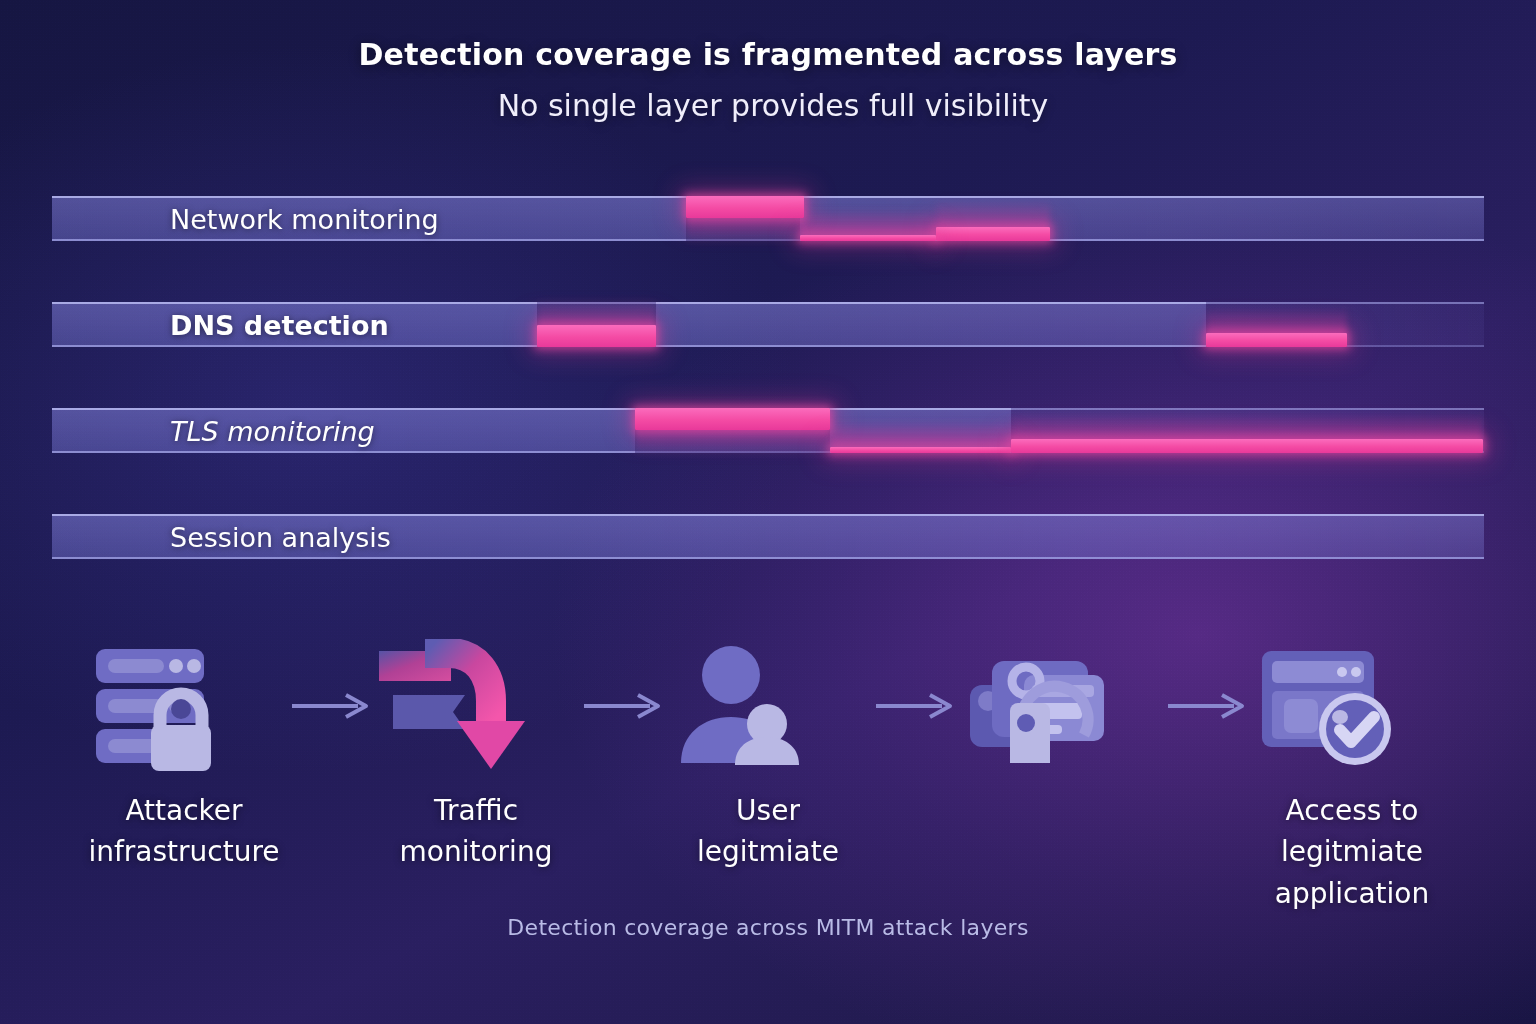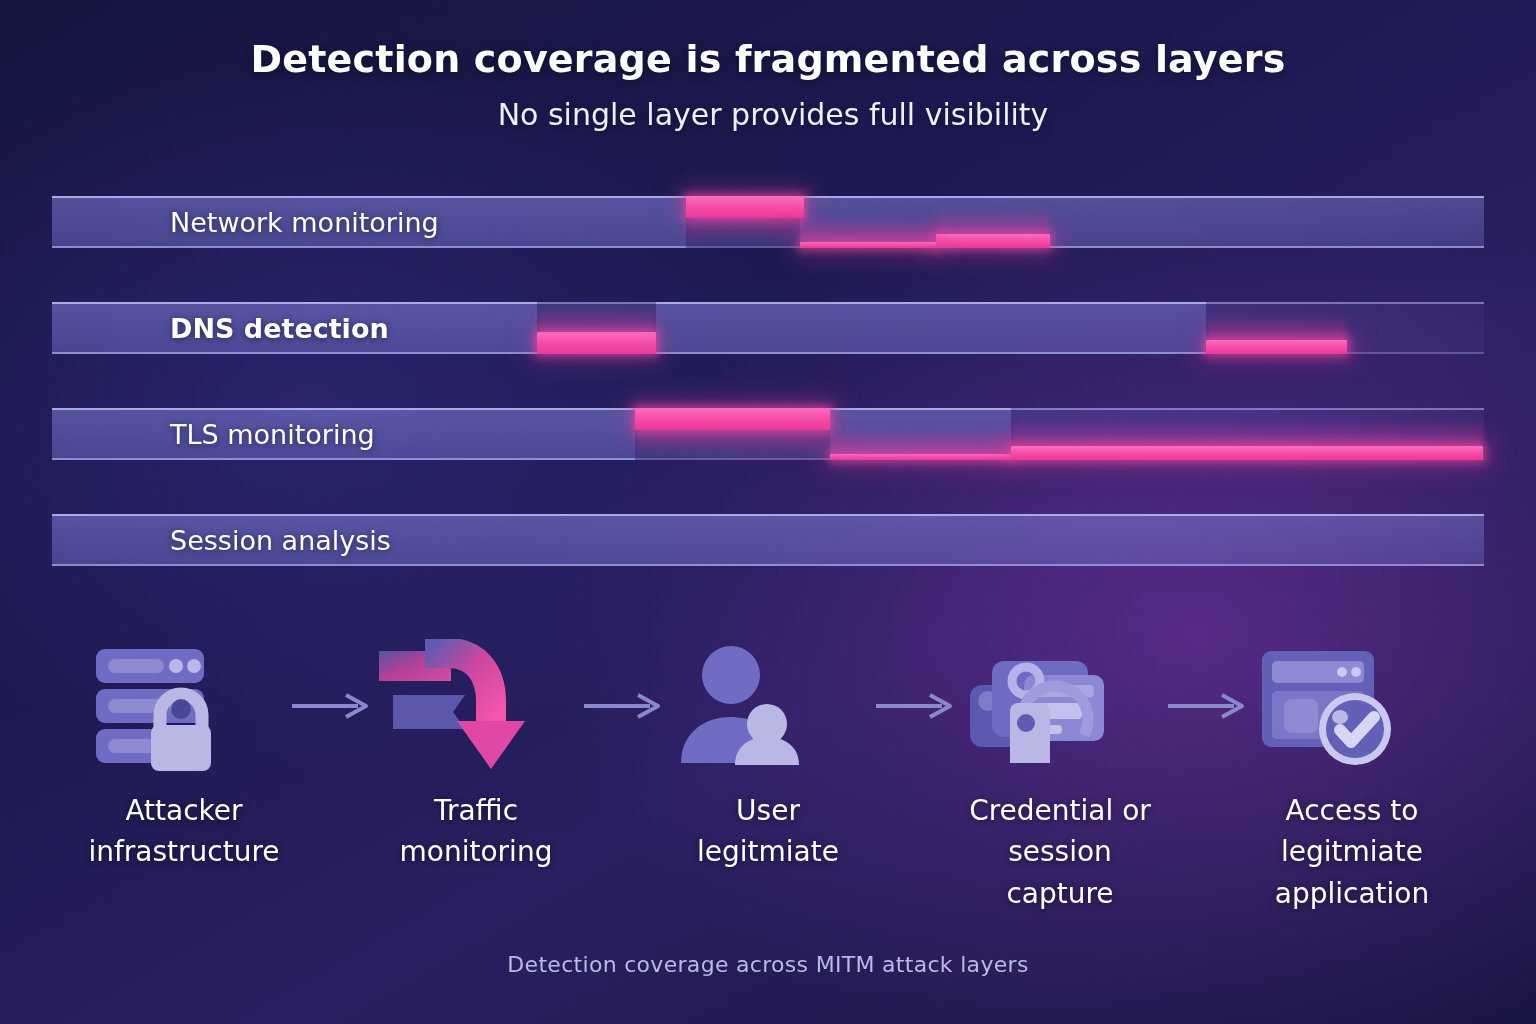--- a/index.html
+++ b/index.html
@@ -34,21 +34,21 @@
   
   .header {
     position: absolute;
     top: 38px;
     left: 0;
     width: 100%;
     text-align: center;
     z-index: 5;
   }
   .title {
-    font-size: 38px;
+    font-size: 30px;
     font-weight: 700;
     color: #ffffff;
     letter-spacing: 0.2px;
     line-height: 1.15;
     text-shadow: 0 2px 12px rgba(0,0,0,0.45);
   }
   .subtitle {
     margin-top: 16px;
     font-size: 30px;
     font-weight: 400;
@@ -63,21 +63,21 @@
     position: absolute;
     left: 52px;
     top: 196px;
     width: 1432px;
     height: 410px;
   }
   .row {
     position: absolute;
     left: 0;
     width: 100%;
-    height: 52px;
+    height: 45px;
   }
   .row-track {
     position: absolute;
     inset: 0;
     background: linear-gradient(90deg,
         rgba(104, 104, 196, 0.30) 0%,
         rgba(110, 108, 200, 0.34) 45%,
         rgba(120, 110, 205, 0.22) 78%,
         rgba(110, 100, 195, 0.10) 100%);
     border-top: 2px solid rgba(168, 170, 235, 0.58);
@@ -160,21 +160,21 @@
     height: 140px;
     display: flex;
     align-items: center;
     justify-content: center;
   }
 
   
   .caption {
     position: absolute;
     left: 0;
-    top: 952px;
+    top: 915px;
     width: 100%;
     text-align: center;
     font-size: 22px;
     color: #b9bbe6;
     letter-spacing: 0.3px;
     z-index: 5;
   }
 </style>
 </head>
 <body>
@@ -202,21 +202,21 @@
       <div class="row" style="top: 106px; font-weight: bold;">
         <div class="row-track"></div>
         <div class="seg-block" style="left: 0%; width: 33.9%;"></div>
         <div class="seg-block" style="left: 42.2%; width: 38.4%;"></div>
         <div class="seg-glow" style="left: 33.9%; width: 8.3%; height: 48px; bottom: 0px;"></div>
         <div class="seg-bar" style="left: 33.9%; width: 8.3%; height: 22px; bottom: 0px;"></div>
         <div class="seg-glow" style="left: 80.6%; width: 9.8%; height: 40px; bottom: 0px;"></div>
         <div class="seg-bar" style="left: 80.6%; width: 9.8%; height: 14px; bottom: 0px;"></div>
         <div class="row-label">DNS detection</div>
       </div>
-      <div class="row" style="top: 212px;">
+      <div class="row" style="top: 212px; font-style: italic;">
         <div class="row-track"></div>
         <div class="seg-block" style="left: 0%; width: 40.7%;"></div>
         <div class="seg-block" style="left: 54.3%; width: 12.7%;"></div>
         <div class="seg-glow" style="left: 40.7%; width: 13.6%; height: 48px; top: 0px; transform: scaleY(-1);"></div>
         <div class="seg-bar" style="left: 40.7%; width: 13.6%; height: 22px; top: 0px;"></div>
         <div class="seg-glow" style="left: 54.3%; width: 12.7%; height: 32px; bottom: 0px;"></div>
         <div class="seg-bar" style="left: 54.3%; width: 12.7%; height: 6px; bottom: 0px;"></div>
         <div class="seg-glow" style="left: 67%; width: 32.9%; height: 40px; bottom: 0px;"></div>
         <div class="seg-bar" style="left: 67%; width: 32.9%; height: 14px; bottom: 0px;"></div>
         <div class="row-label">TLS monitoring</div>
@@ -305,21 +305,20 @@
         <rect x="70" y="44" width="62" height="12" rx="4" fill="#a9a7e2"></rect>
         <rect x="70" y="62" width="50" height="16" rx="4" fill="#c3c2ee"></rect>
         <rect x="70" y="84" width="30" height="9" rx="4" fill="#c3c2ee"></rect>
         <circle cx="64" cy="40" r="14" fill="none" stroke="#b5b3e8" stroke-width="9"></circle>
         <path d="M64 52l-6 22h14z" fill="#b5b3e8"></path>
         <path d="M60 78a33 33 0 1 1 62 16" fill="none" stroke="#9e9cdc" stroke-width="11"></path>
         <path d="M56 62h24a8 8 0 0 1 8 8v52H48V70a8 8 0 0 1 8-8z" fill="#b9b8e4"></path>
         <circle cx="64" cy="82" r="9" fill="#5f5cb4"></circle>
       </svg>
         </div>
-        <div class="flow-label"><span class="l1">Credential or</span><span class="l2">session capture</span></div>
       </div>
       <div class="flow-arrow">
         <svg width="80" height="30" viewBox="0 0 80 30">
         <path d="M2 15h66" stroke="#8a88cf" stroke-width="4"></path>
         <path d="M56 4l20 11-20 11" fill="none" stroke="#8a88cf" stroke-width="4" stroke-linejoin="round"></path>
       </svg>
       </div>
       <div class="flow-step">
         <div class="flow-icon">
           <svg width="150" height="130" viewBox="0 0 150 130">

